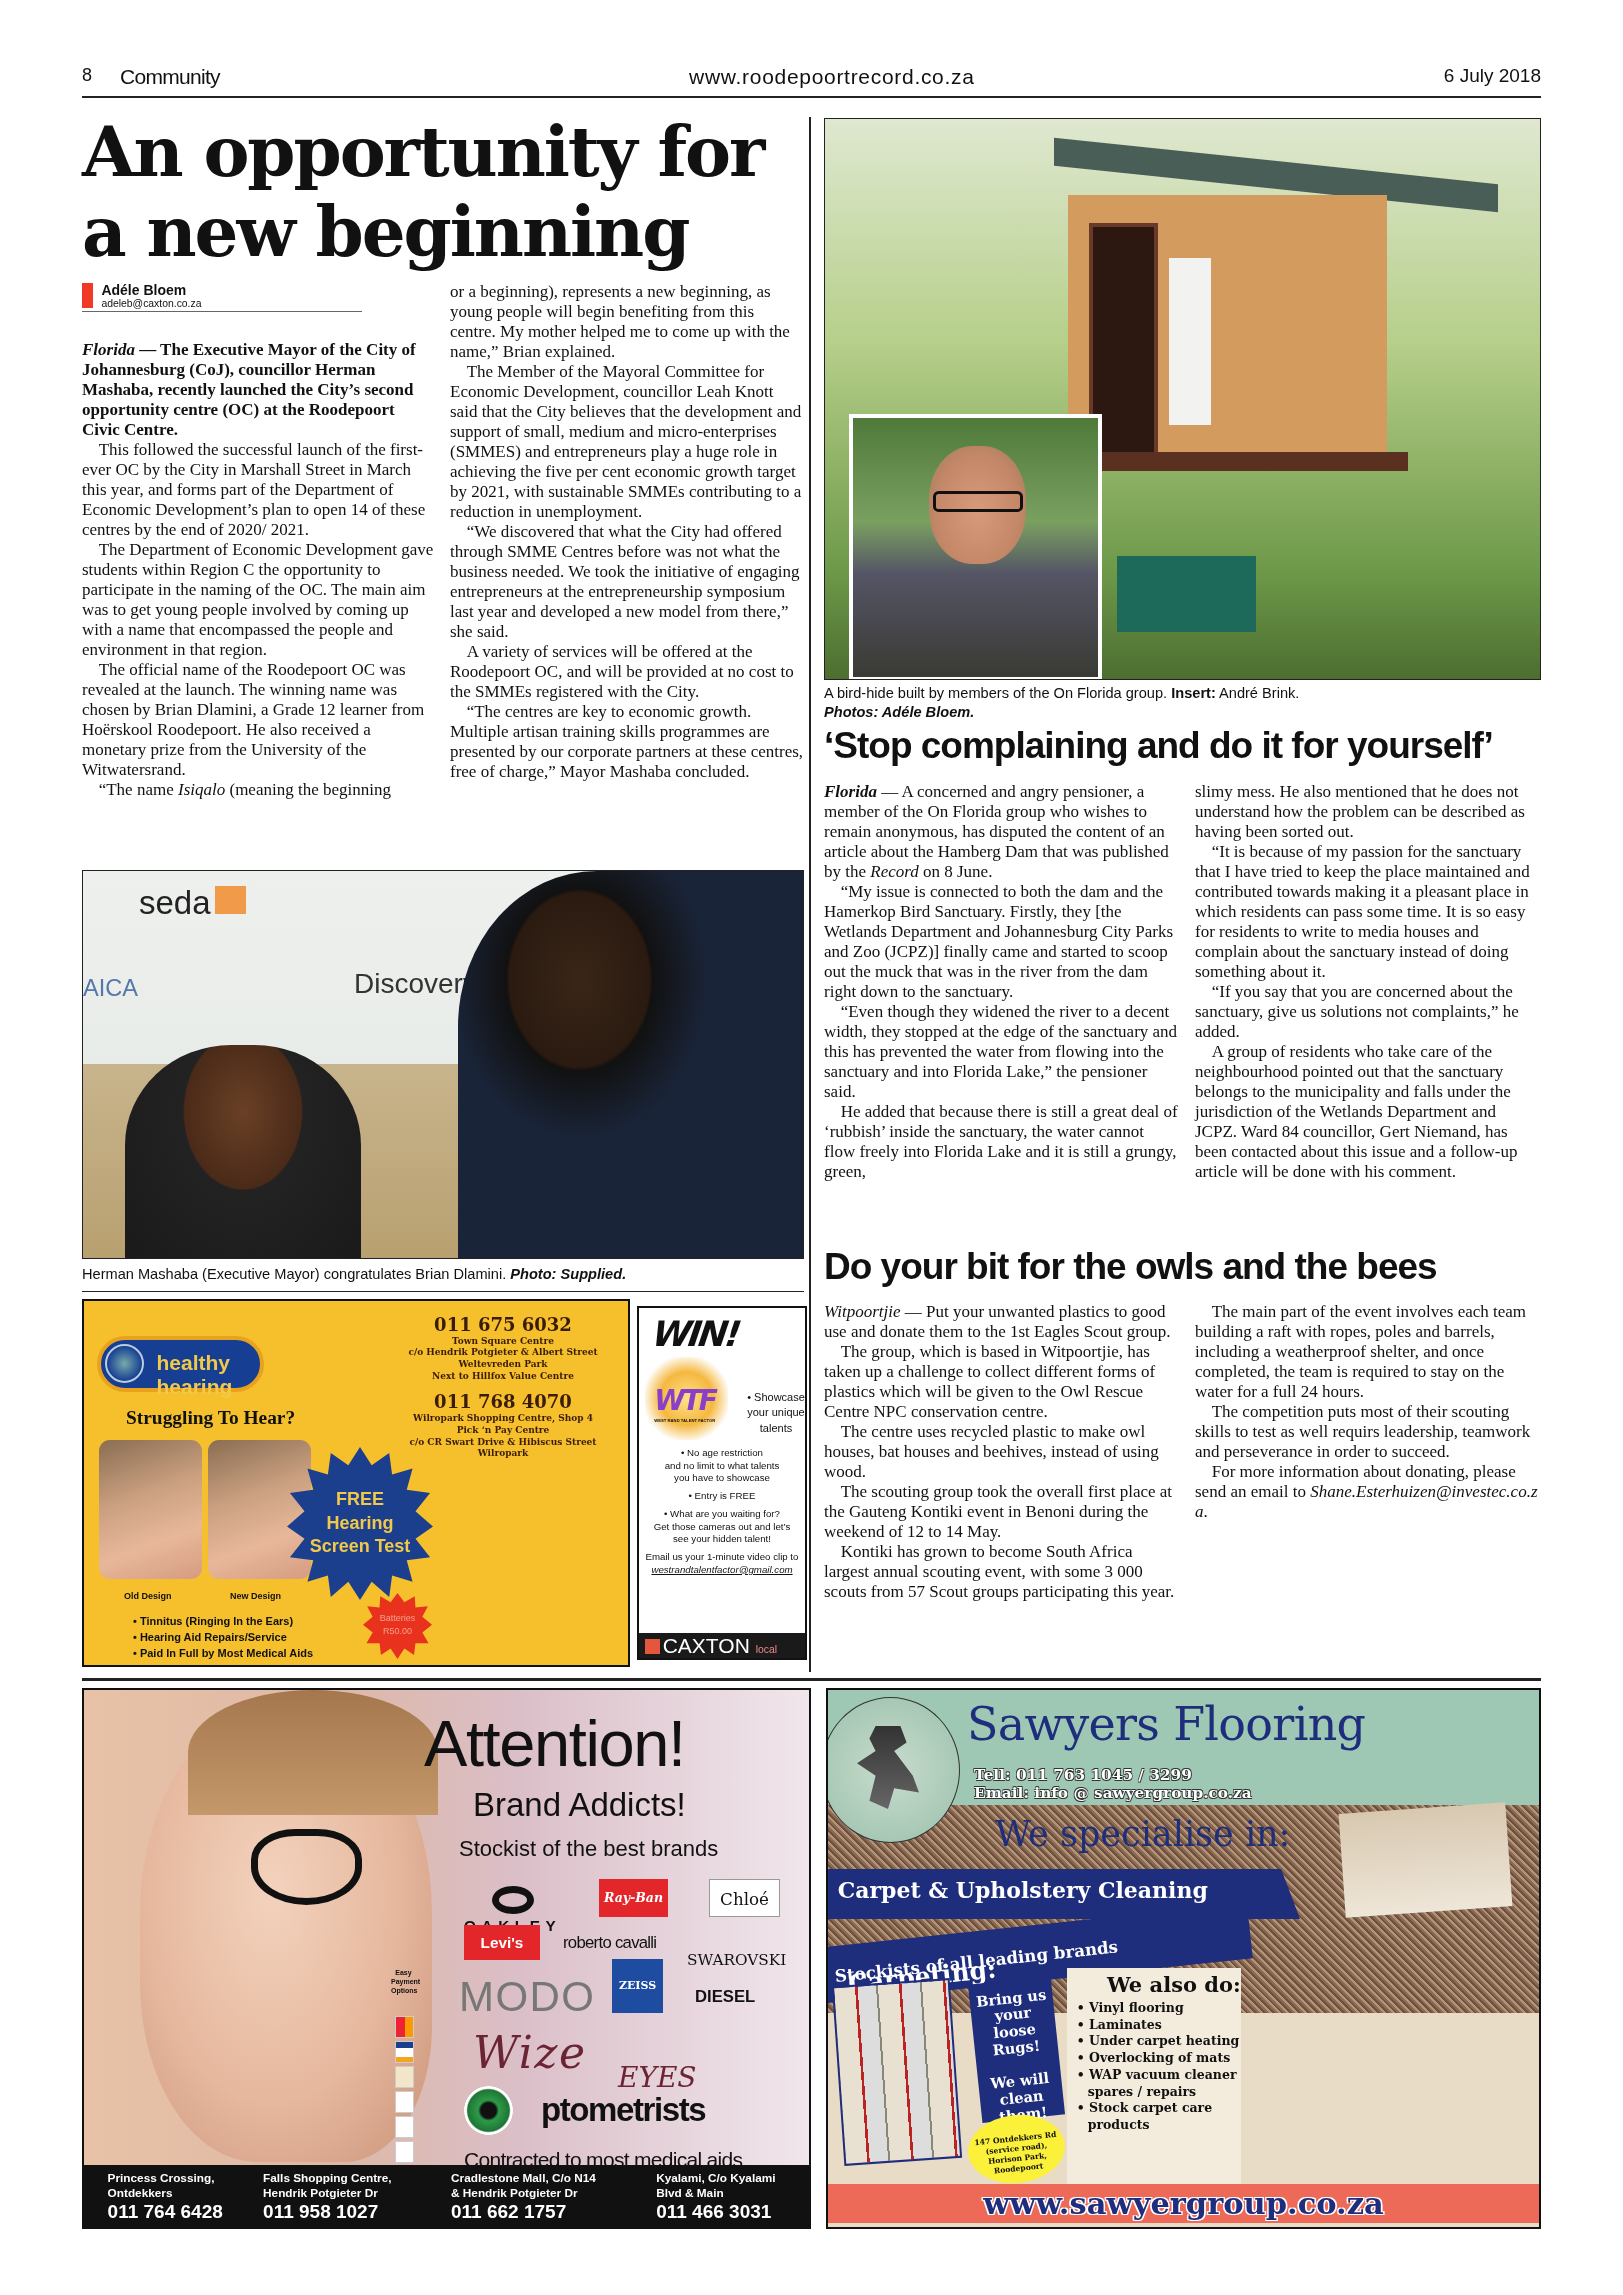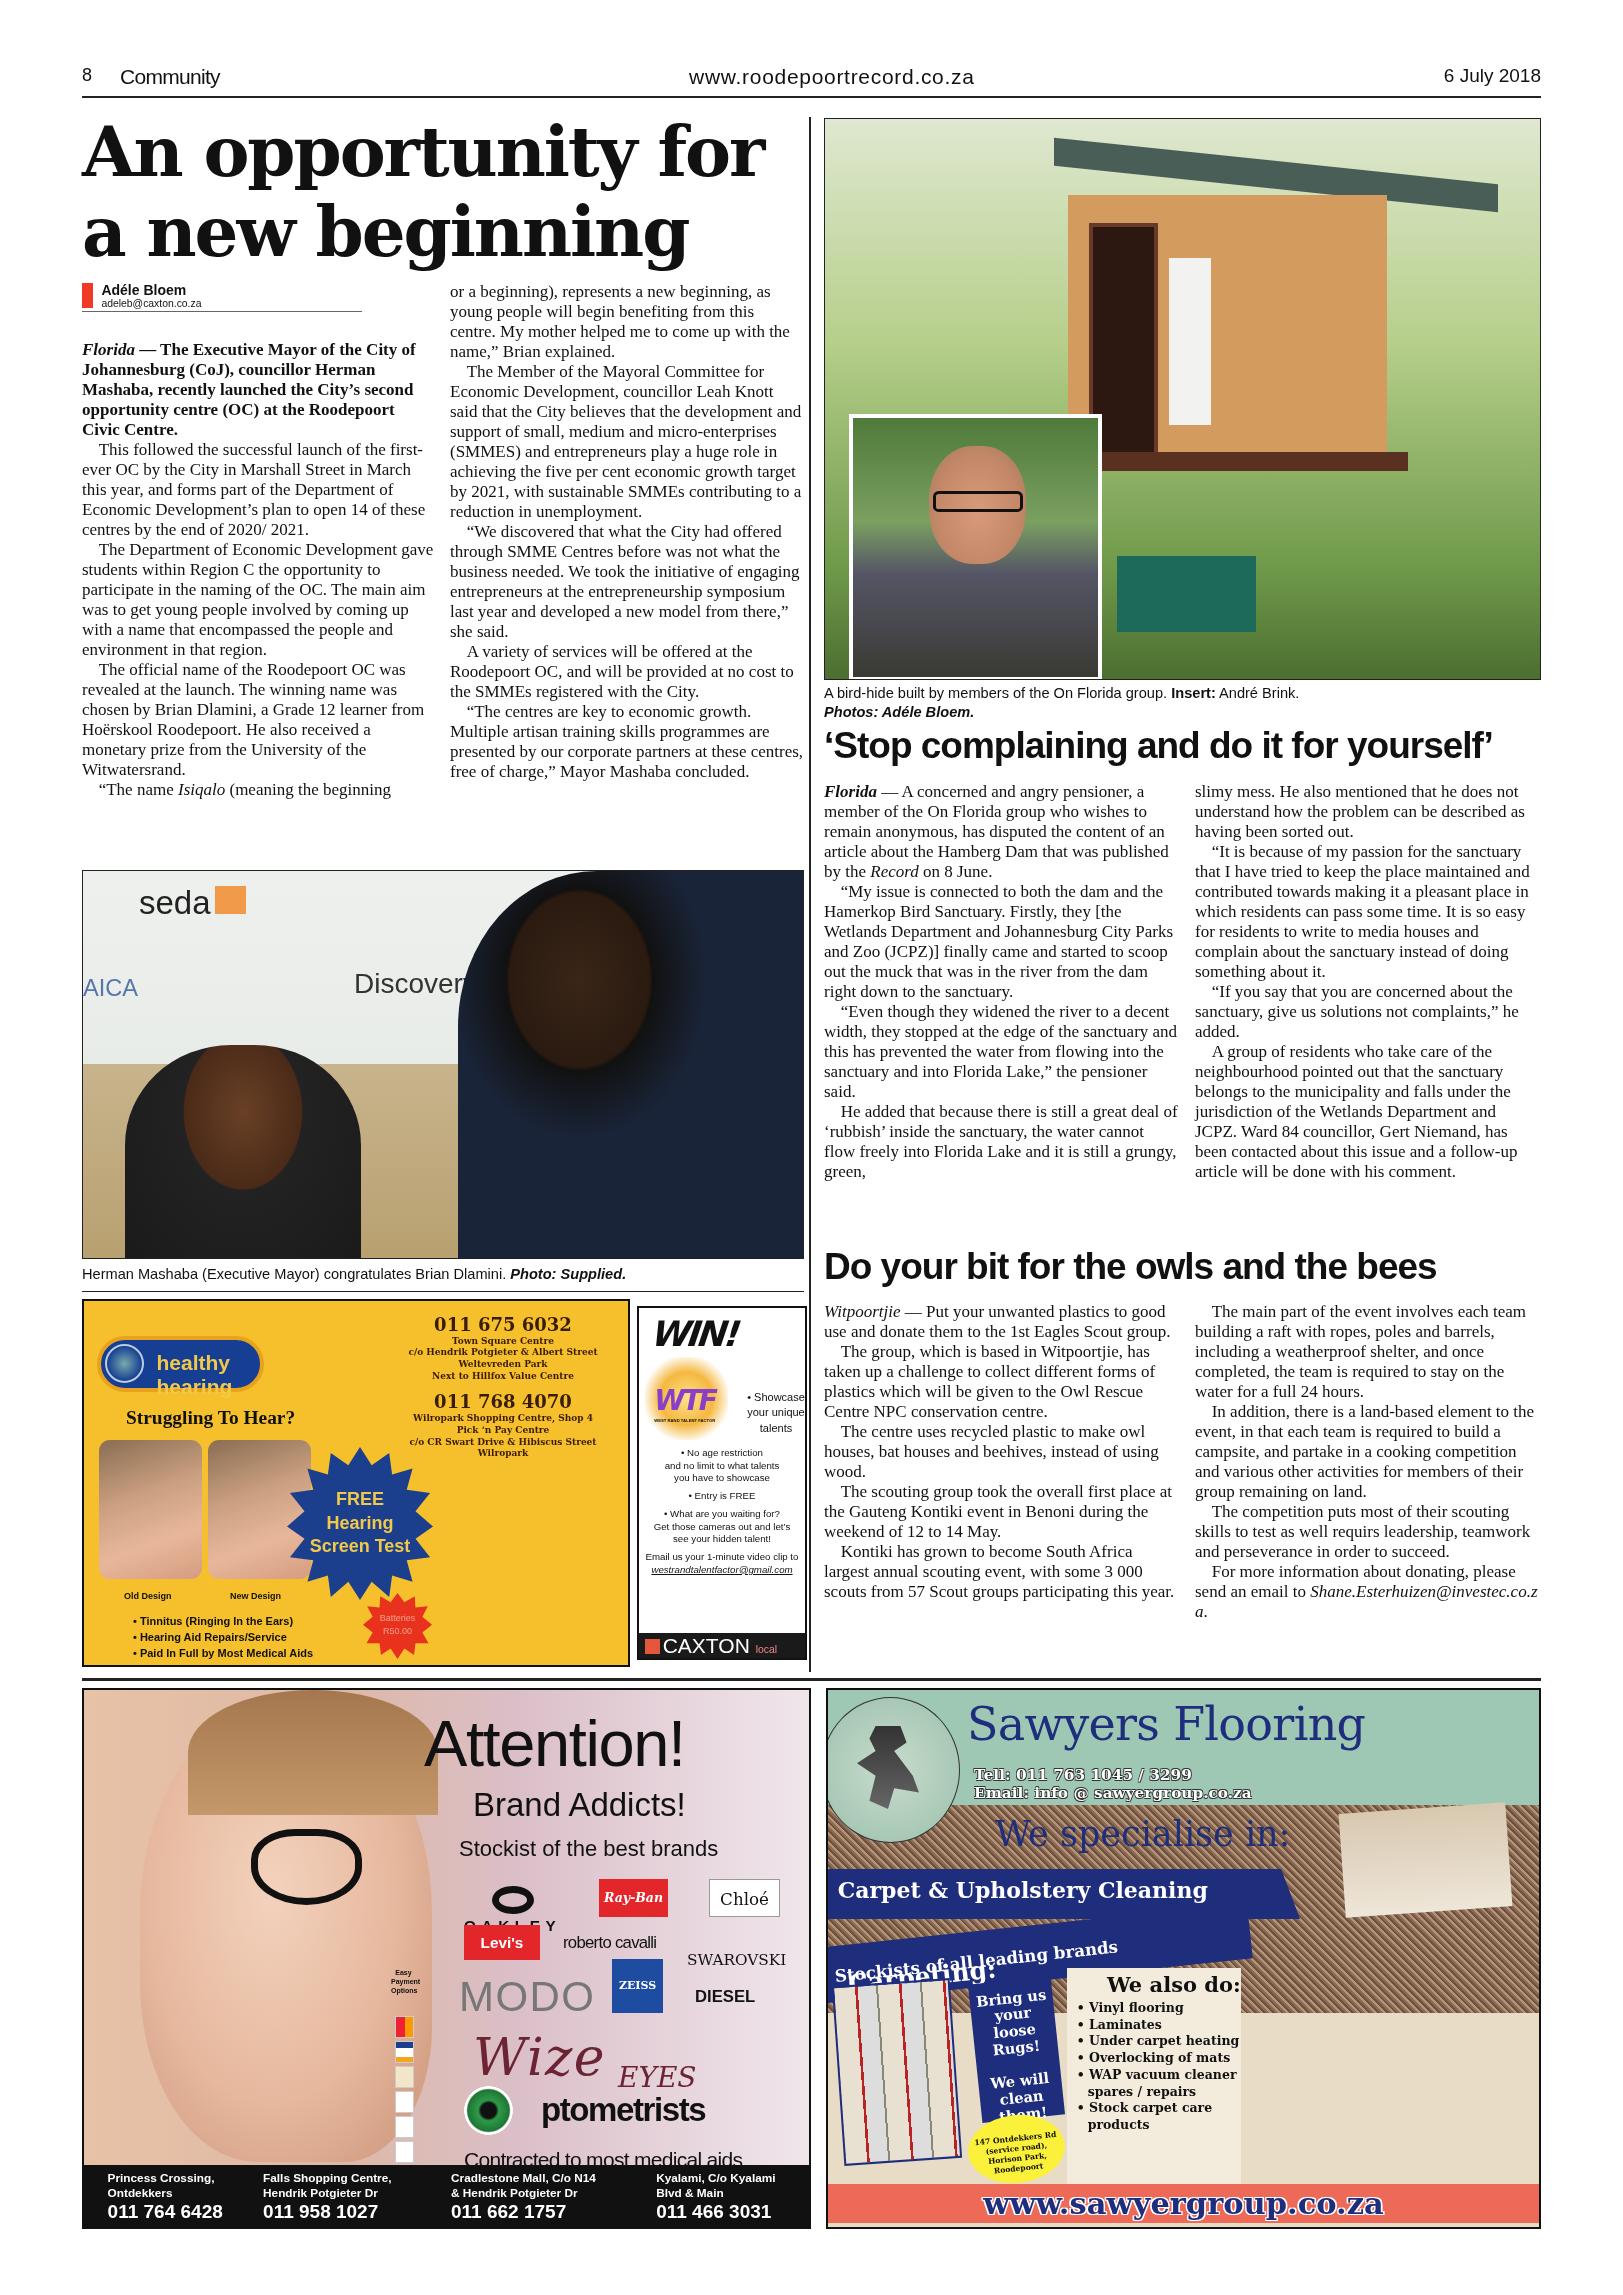--- a/index.html
+++ b/index.html
@@ -58,21 +58,21 @@
 .wz{background:linear-gradient(90deg,#e8c2a6 0%,#ddb8a6 35%,#dbbfc8 60%,#f0e6ec 100%)}
 .wz .face{position:absolute;left:56px;top:21px;width:292px;height:451px;border-radius:45% 45% 30% 40%;background:radial-gradient(ellipse at 45% 40%,#f3d2bd 0%,#e6b89e 55%,#c99278 100%)}
 .wz .hair{position:absolute;left:104px;top:0;width:250px;height:125px;border-radius:50% 50% 0 0;background:linear-gradient(180deg,#a5774e,#c4986a)}
 .wz .glass{position:absolute;left:167px;top:139px;width:111px;height:76px;border:7px solid #111;border-radius:40% 40% 50% 50%}
 .wz .att{position:absolute;left:340px;top:19.4px;font-family:"Liberation Sans",sans-serif;font-size:65px;line-height:69px;letter-spacing:-1.4px}
 .wz .ba{position:absolute;left:389px;top:96px;font-family:"Liberation Sans",sans-serif;font-size:33px}
 .wz .sb{position:absolute;left:375px;top:146px;font-family:"Liberation Sans",sans-serif;font-size:22px}
 .wz .brand{position:absolute;font-family:"Liberation Sans",sans-serif;font-weight:bold;text-align:center}
 .wz .pay{position:absolute;left:307px;top:278px;width:25px;text-align:center;font-family:"Liberation Sans",sans-serif;font-weight:bold;font-size:7px;line-height:9px}
 .wz .card{position:absolute;left:311px;width:19.4px;height:22px;border:0.7px solid #ccc;background:#fff}
-.wz .wize{position:absolute;left:389px;top:337px;font-family:"DejaVu Serif",serif;font-style:italic;color:#6b2434;font-size:52px;letter-spacing:1.4px}
+.wz .wize{position:absolute;left:389px;top:337px;font-family:"DejaVu Serif",serif;font-style:italic;color:#6b2434;font-size:44px;letter-spacing:1.4px}
 .wz .eyes{position:absolute;left:534px;top:371px;font-family:"DejaVu Serif",serif;font-style:italic;color:#6b2434;font-size:28px}
 .wz .opto{position:absolute;left:411px;top:401px;font-family:"Liberation Sans",sans-serif;font-weight:bold;font-size:33px;letter-spacing:-1.4px}
 .wz .eye{position:absolute;left:380px;top:396px;width:49px;height:49px;border-radius:50%;background:radial-gradient(circle,#111 0%,#111 22%,#2e9b48 30%,#1f7536 60%,#fff 64%,#fff 70%,#222 74%)}
 .wz .contr{position:absolute;left:380px;top:458px;font-family:"Liberation Sans",sans-serif;font-size:21px;letter-spacing:-0.7px}
 .wz .foot{position:absolute;left:0;bottom:0;width:100%;height:62px;background:#111;color:#fff;display:flex;padding:5.6px 0 0 23.6px;gap:16px}
 .wz .foot div{font-family:"Liberation Sans",sans-serif;font-weight:bold;font-size:11.8px;line-height:15.3px}
 .wz .foot .ph{font-size:19px;line-height:21px}
 
 .sw{background:#e9dcc6}
 .sw .top{position:absolute;left:0;top:0;width:100%;height:115px;background:#9ec8b3}
@@ -186,21 +186,20 @@
 <h2 class="abs subhead" style="left:824px;top:1246px">Do your bit for the owls and the bees</h2>
 <div class="abs col" style="left:824px;top:1302px;width:354px">
   <p class="lead"><i>Witpoortjie</i> <span>— Put your unwanted plastics to good use and donate them to the 1st Eagles Scout group.</span></p>
   <p>The group, which is based in Witpoortjie, has taken up a challenge to collect different forms of plastics which will be given to the Owl Rescue Centre NPC conservation centre.</p>
   <p>The centre uses recycled plastic to make owl houses, bat houses and beehives, instead of using wood.</p>
   <p>The scouting group took the overall first place at the Gauteng Kontiki event in Benoni during the weekend of 12 to 14 May.</p>
   <p>Kontiki has grown to become South Africa largest annual scouting event, with some 3 000 scouts from 57 Scout groups participating this year.</p>
 </div>
 <div class="abs col" style="left:1195px;top:1302px;width:347px">
   <p>The main part of the event involves each team building a raft with ropes, poles and barrels, including a weatherproof shelter, and once completed, the team is required to stay on the water for a full 24 hours.</p>
-  <p>In addition, there is a land-based element to the event, in that each team is required to build a campsite, and partake in a cooking competition and various other activities for members of their group remaining on land.</p>
   <p>The competition puts most of their scouting skills to test as well requirs leadership, teamwork and perseverance in order to succeed.</p>
   <p><span>For more information about donating, please send an email to </span><i style="word-break:break-all">Shane.Esterhuizen@investec.co.za</i><span>.</span></p>
 </div>
 
 <div class="abs" style="left:82px;top:1678px;width:1459px;height:2.8px;background:#222"></div>
 
 <div class="abs ad hh" style="left:82px;top:1299px;width:548px;height:368px">
   <div class="logo">
       <div class="ring"></div>
       <span>healthy  hearing</span>

